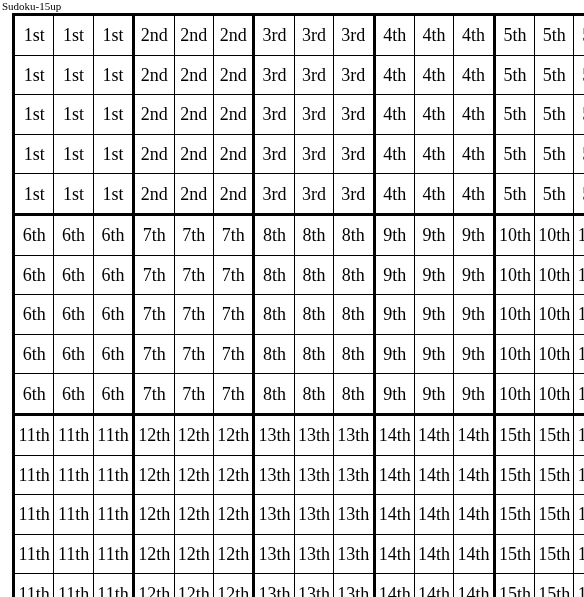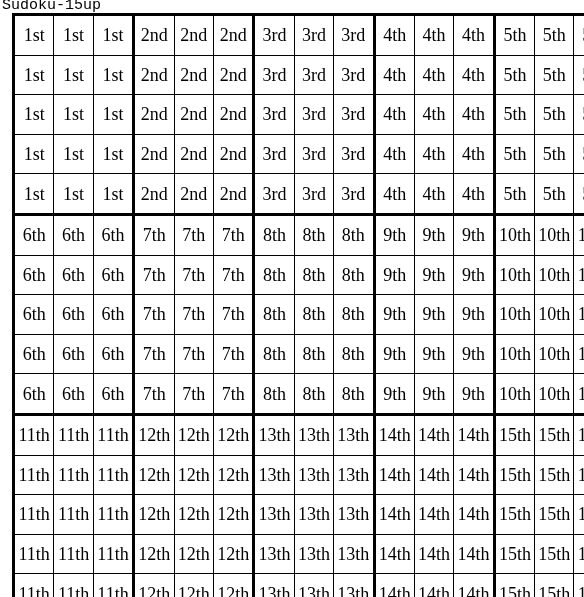--- a/index.html
+++ b/index.html
@@ -13,22 +13,22 @@
     height: 597px;
     overflow: hidden;
     font-family: "Liberation Serif", "DejaVu Serif", serif;
     color: #000000;
   }
 
   #page-title {
     position: absolute;
     left: 2px;
     top: 0px;
-    font-family: Liberation Mono, monospace;
-    font-size: 15px;
+    font-family: Liberation Serif, serif;
+    font-size: 11px;
     line-height: 12px;
     color: #000000;
     white-space: nowrap;
   }
 
   #grid-wrap {
     position: absolute;
     left: 12px;
     top: 13px;
     width: 576px;

